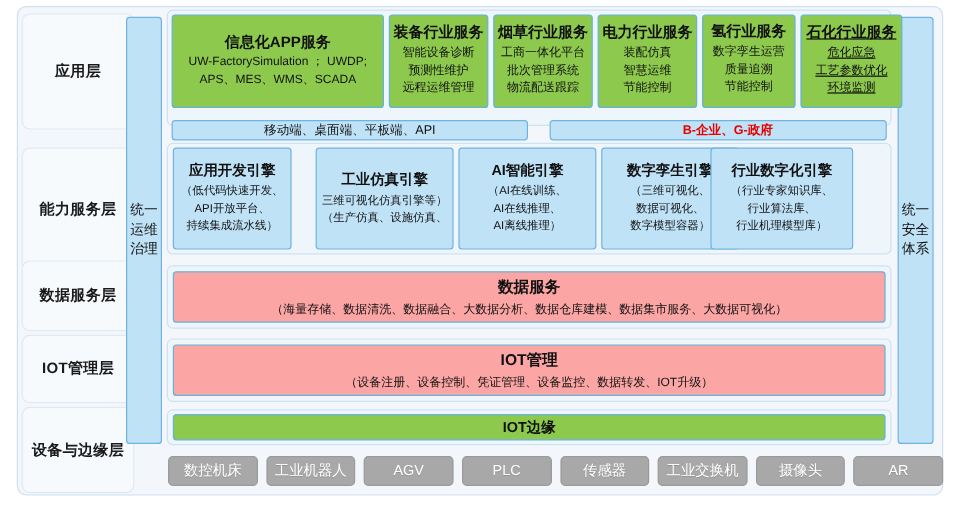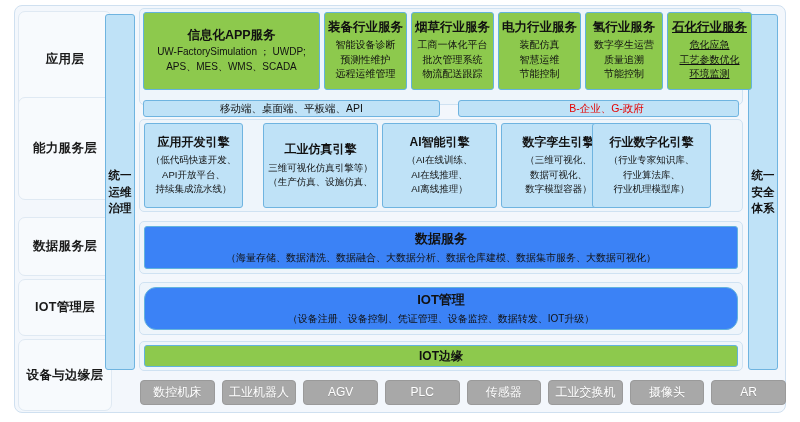--- a/index.html
+++ b/index.html
@@ -36,21 +36,21 @@
   }
 
   
   .vband{
     position:absolute;
     background:#bfe2f7;
     border:1px solid #6fb4e0;
     border-radius:3px;
     box-sizing:border-box;
     display:flex;flex-direction:column;align-items:center;justify-content:center;
-    font-weight:bold;font-size:11.5px;color:#111;line-height:1.45;
+    font-weight:normal;font-size:11.5px;color:#111;line-height:1.45;
   }
   .vband span{display:block;}
 
   
   .rowbox{
     position:absolute;
     background:#eef5fb;
     border:1px solid #cfe2f2;
     border-radius:5px;
     box-sizing:border-box;
@@ -82,25 +82,25 @@
 
   .strip{
     position:absolute;
     background:#bfe2f7;
     border:1px solid #6fb4e0;
     border-radius:3px;
     box-sizing:border-box;
     display:flex;align-items:center;justify-content:center;
     font-size:10.5px;color:#111;
   }
-  .strip .red{color:#e60000;font-weight:normal;padding-left:16px;}
+  .strip .red{color:#e60000;font-weight:bold;padding-left:16px;}
 
   .wideband{
     position:absolute;
-    background:#3b82f6;border:1px solid #62b3dd;border-radius:3px;
+    background:#fca5a5;border:1px solid #62b3dd;border-radius:3px;
     box-sizing:border-box;
     display:flex;flex-direction:column;align-items:center;justify-content:center;
     text-align:center;color:#111;
   }
   .wideband .t{font-weight:bold;font-size:13px;margin-bottom:3px;}
   .wideband .s{font-size:10px;}
 
   .inlineband{
     position:absolute;
     background:#8dc94d;border:1px solid #62b3dd;border-radius:3px;
@@ -130,21 +130,21 @@
 <body>
 
 <div class="canvas">
 
   <div class="outer-frame"></div>
 
   <div class="layer-labels">
     <div class="layer-label" style="top:3px;height:97px;">
       <span>应用层</span>
     </div>
-    <div class="layer-label" style="top:89px;height:103px;">
+    <div class="layer-label" style="top:115px;height:103px;">
       <span>能力服务层</span>
     </div>
     <div class="layer-label" style="top:209px;height:59px;">
       <span>数据服务层</span>
     </div>
     <div class="layer-label" style="top:271px;height:57px;">
       <span>IOT管理层</span>
     </div>
     <div class="layer-label" style="top:331px;height:72px;">
       <span>设备与边缘层</span>
@@ -185,21 +185,21 @@
     <div class="s">物流配送跟踪</div>
   </div>
 
   <div class="gbox" style="left:498px;top:12px;width:83px;height:78px;">
     <div class="t">电力行业服务</div>
     <div class="s">装配仿真</div>
     <div class="s">智慧运维</div>
     <div class="s">节能控制</div>
   </div>
 
-  <div class="gbox" style="left:585px;top:12px;width:78px;height:78px;">
+  <div class="gbox" style="left:585px;top:12px;width:78px;height:78px;font-family:Liberation Mono, monospace;">
     <div class="t">氢行业服务</div>
     <div class="s">数字孪生运营</div>
     <div class="s">质量追溯</div>
     <div class="s">节能控制</div>
   </div>
 
   <div class="gbox" style="left:667px;top:12px;width:85px;height:78px;text-decoration:underline;">
     <div class="t">石化行业服务</div>
     <div class="s">危化应急</div>
     <div class="s">工艺参数优化</div>
@@ -250,21 +250,21 @@
     <div class="s">行业机理模型库）</div>
   </div>
 
   <div class="rowbox" style="left:139px;top:221px;width:604px;height:53px;"></div>
   <div class="wideband" style="left:144px;top:226px;width:594px;height:43px;">
     <div class="t">数据服务</div>
     <div class="s">（海量存储、数据清洗、数据融合、大数据分析、数据仓库建模、数据集市服务、大数据可视化）</div>
   </div>
 
   <div class="rowbox" style="left:139px;top:282px;width:604px;height:53px;"></div>
-  <div class="wideband" style="left:144px;top:287px;width:594px;height:43px;border-radius:12px;">
+  <div class="wideband" style="left:144px;top:287px;width:594px;height:43px;">
     <div class="t">IOT管理</div>
     <div class="s">（设备注册、设备控制、凭证管理、设备监控、数据转发、IOT升级）</div>
   </div>
 
   <div class="rowbox" style="left:139px;top:341px;width:604px;height:30px;"></div>
   <div class="inlineband" style="left:144px;top:345px;width:594px;height:22px;">
     <span class="t">IOT边缘</span>
   </div>
 
   <div class="devrow">

